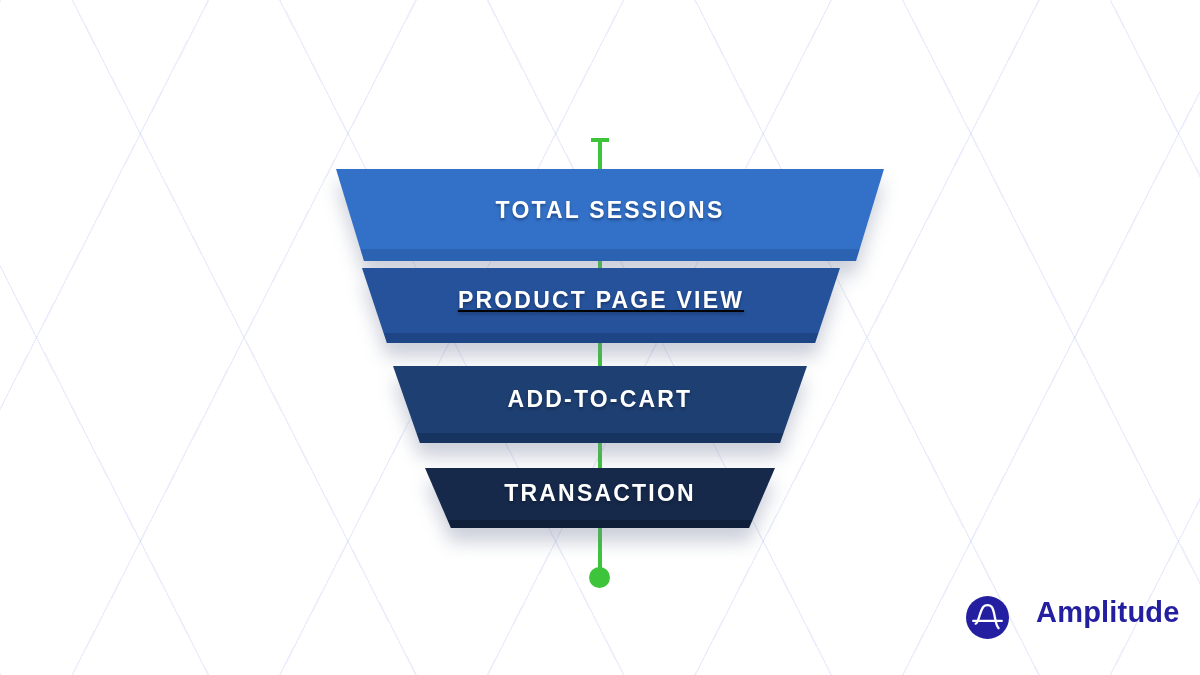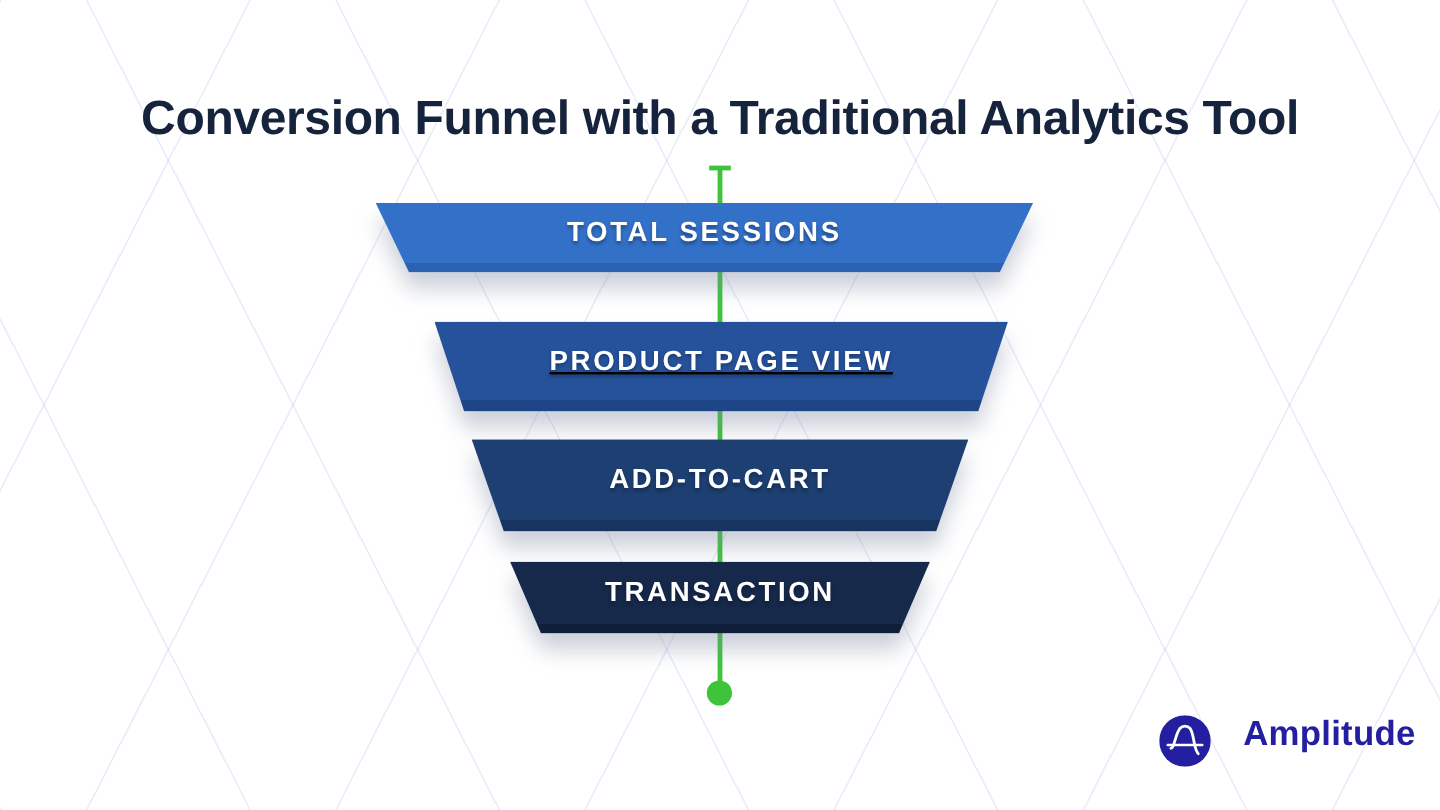--- a/index.html
+++ b/index.html
@@ -25,21 +25,21 @@
     font-size:40px;font-weight:bold;
     letter-spacing:-0.3px;
     color:var(--title-color,#15233c);
   }
   
   .axis-line{position:absolute;left:598px;top:140px;width:4px;height:432px;background:var(--axis,#3ec43a);z-index:0;}
   .axis-cap{position:absolute;left:591px;top:138px;width:18px;height:4px;background:var(--axis,#3ec43a);z-index:0;}
   .axis-dot{position:absolute;left:589px;top:567px;width:21px;height:21px;border-radius:50%;background:var(--axis,#3ec43a);z-index:3;}
   
   .seg-wrap{position:absolute;z-index:2;filter:drop-shadow(0 14px 9px rgba(120,132,158,.38));}
-  .s1{left:313px;top:169px;width:548px;height:58px;}
+  .s1{left:336px;top:169px;width:548px;height:92px;}
   .s2{left:362px;top:268px;width:478px;height:75px;text-decoration:underline;}
   .s3{left:393px;top:366px;width:414px;height:77px;}
   .s4{left:425px;top:468px;width:350px;height:60px;}
   .seg{
     width:100%;height:100%;
     display:flex;align-items:center;justify-content:center;
     padding-bottom:10px;box-sizing:border-box;
   }
   .s1 .seg{clip-path:polygon(0 0,100% 0,94.9% 100%,5.1% 100%);}
   .s2 .seg{clip-path:polygon(0 0,100% 0,94.8% 100%,5.2% 100%);}
@@ -53,21 +53,20 @@
   
   .logo{position:absolute;left:966px;top:596px;display:flex;align-items:flex-start;gap:27px;z-index:2;}
   .logo-mark{display:block;color:var(--brand,#231fa0);}
   .logo-word{font-size:29px;font-weight:bold;color:var(--brand,#231fa0);letter-spacing:0.2px;}
 </style>
 </head>
 <body>
 
 <div class="stage">
 
-  <h1 class="title">Conversion Funnel with a Traditional Analytics Tool</h1>
 
   <div class="axis-line"></div>
   <div class="axis-cap"></div>
 
   <div class="seg-wrap s1">
     <div class="seg" style="background: linear-gradient(rgb(51, 113, 200) 0%, rgb(51, 113, 200) 87%, rgb(43, 98, 178) 87%, rgb(43, 98, 178) 100%);">
       <span class="seg-label">TOTAL SESSIONS</span>
     </div>
   </div>
 

